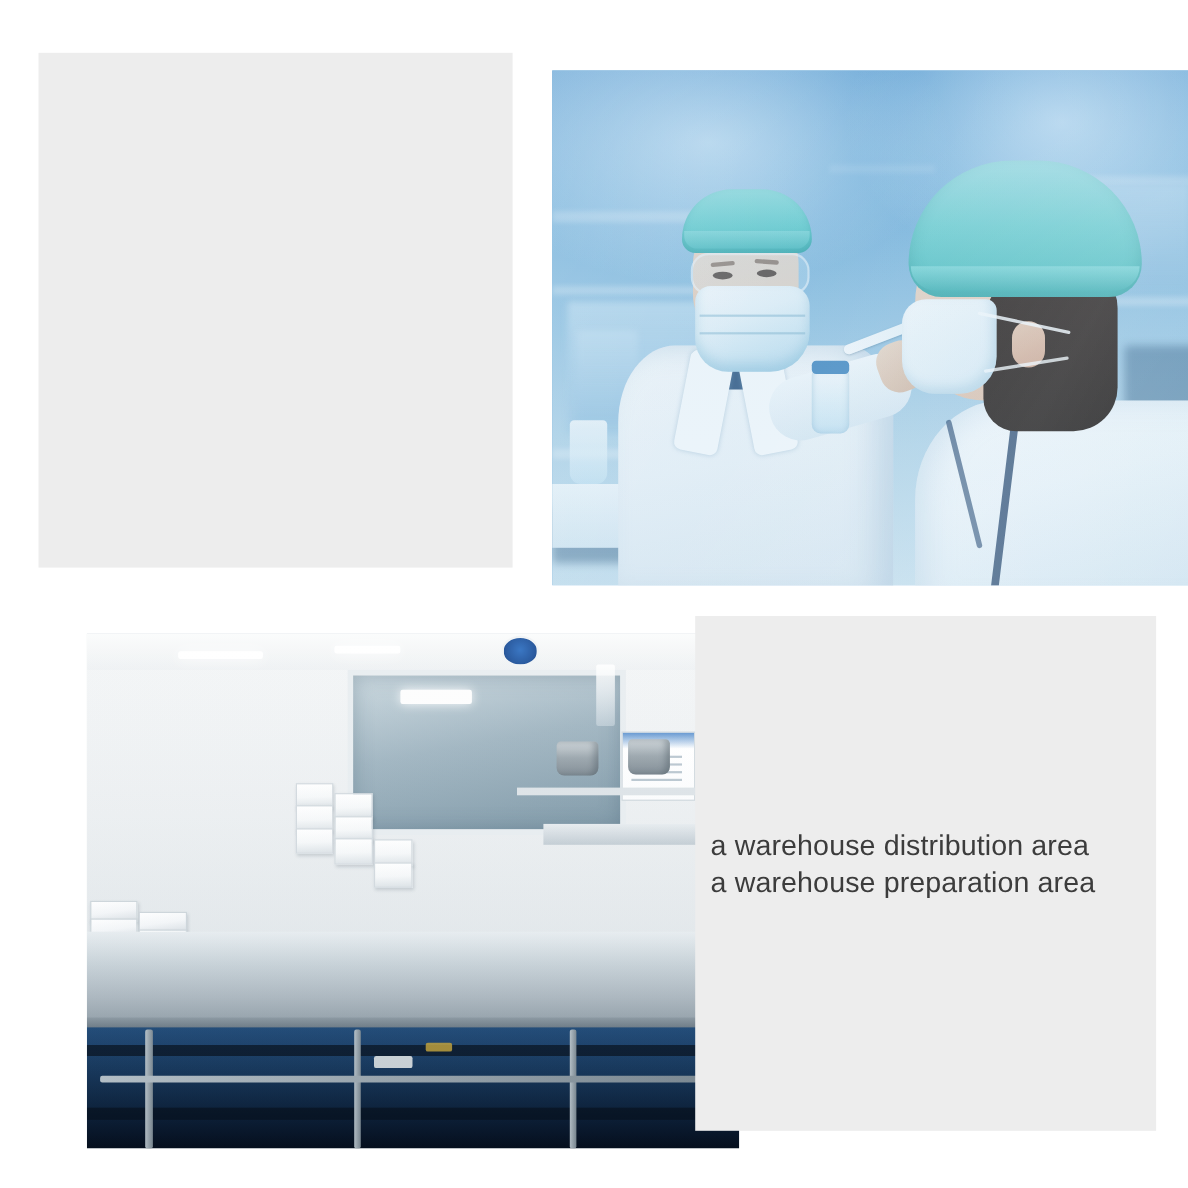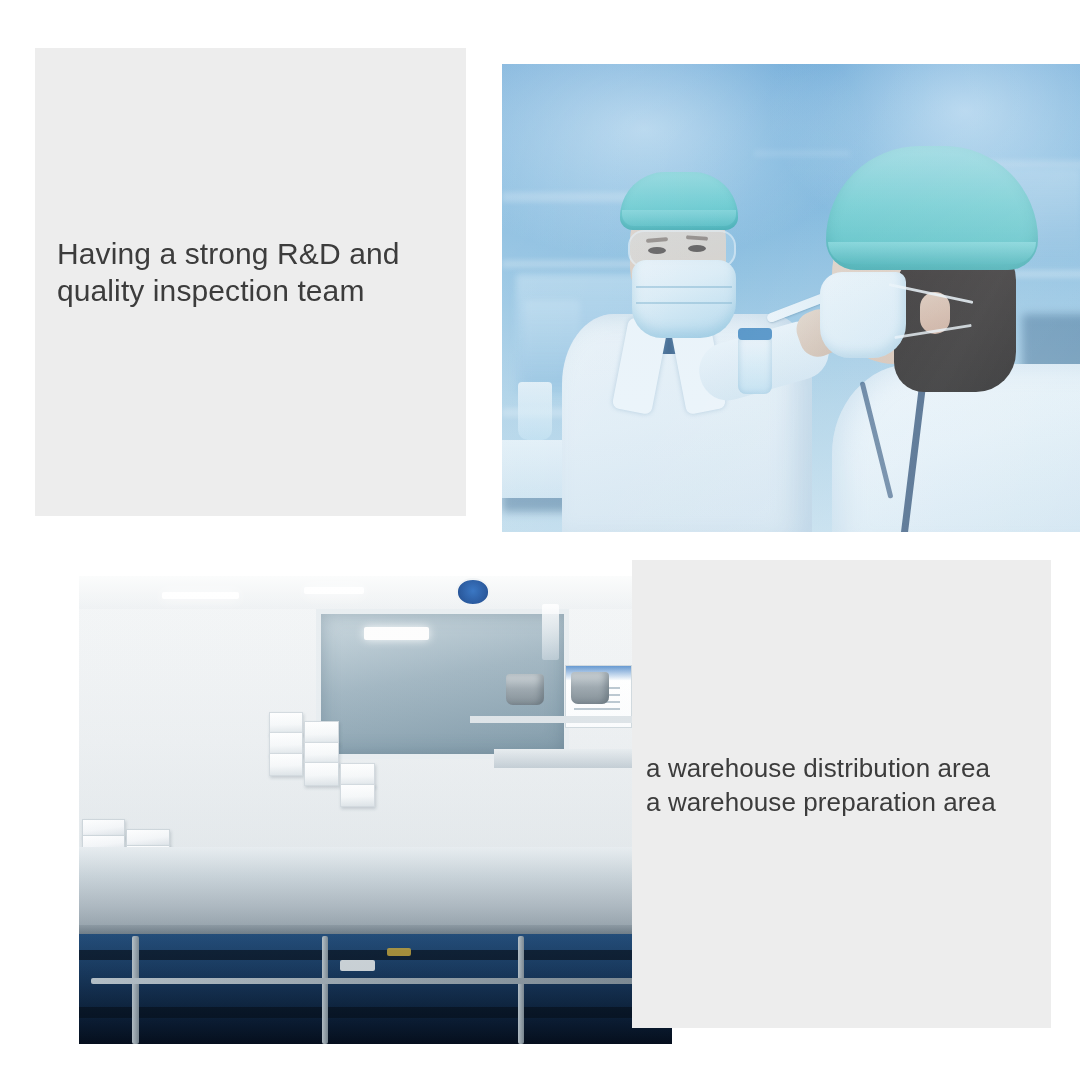--- a/index.html
+++ b/index.html
@@ -414,22 +414,20 @@
 </style>
 </head>
 <body>
 
 <div class="page">
 
   <section class="block-top">
 
     <div class="panel-top-left"></div>
 
-    <div class="caption-top">Having a strong R&amp;D and
-quality inspection team</div>
 
     <figure class="photo-top">
       <div class="scene">
         <div class="lab-bg"></div>
 
         <div class="lab-shelf" style="left:0;top:128px;width:210px;height:10px;"></div>
         <div class="lab-shelf" style="left:0;top:196px;width:188px;height:8px;"></div>
         <div class="lab-cab" style="left:14px;top:210px;width:150px;height:120px;"></div>
         <div class="lab-cab" style="left:22px;top:236px;width:56px;height:84px;"></div>
         <div class="lab-shelf" style="left:0;top:344px;width:230px;height:9px;"></div>

